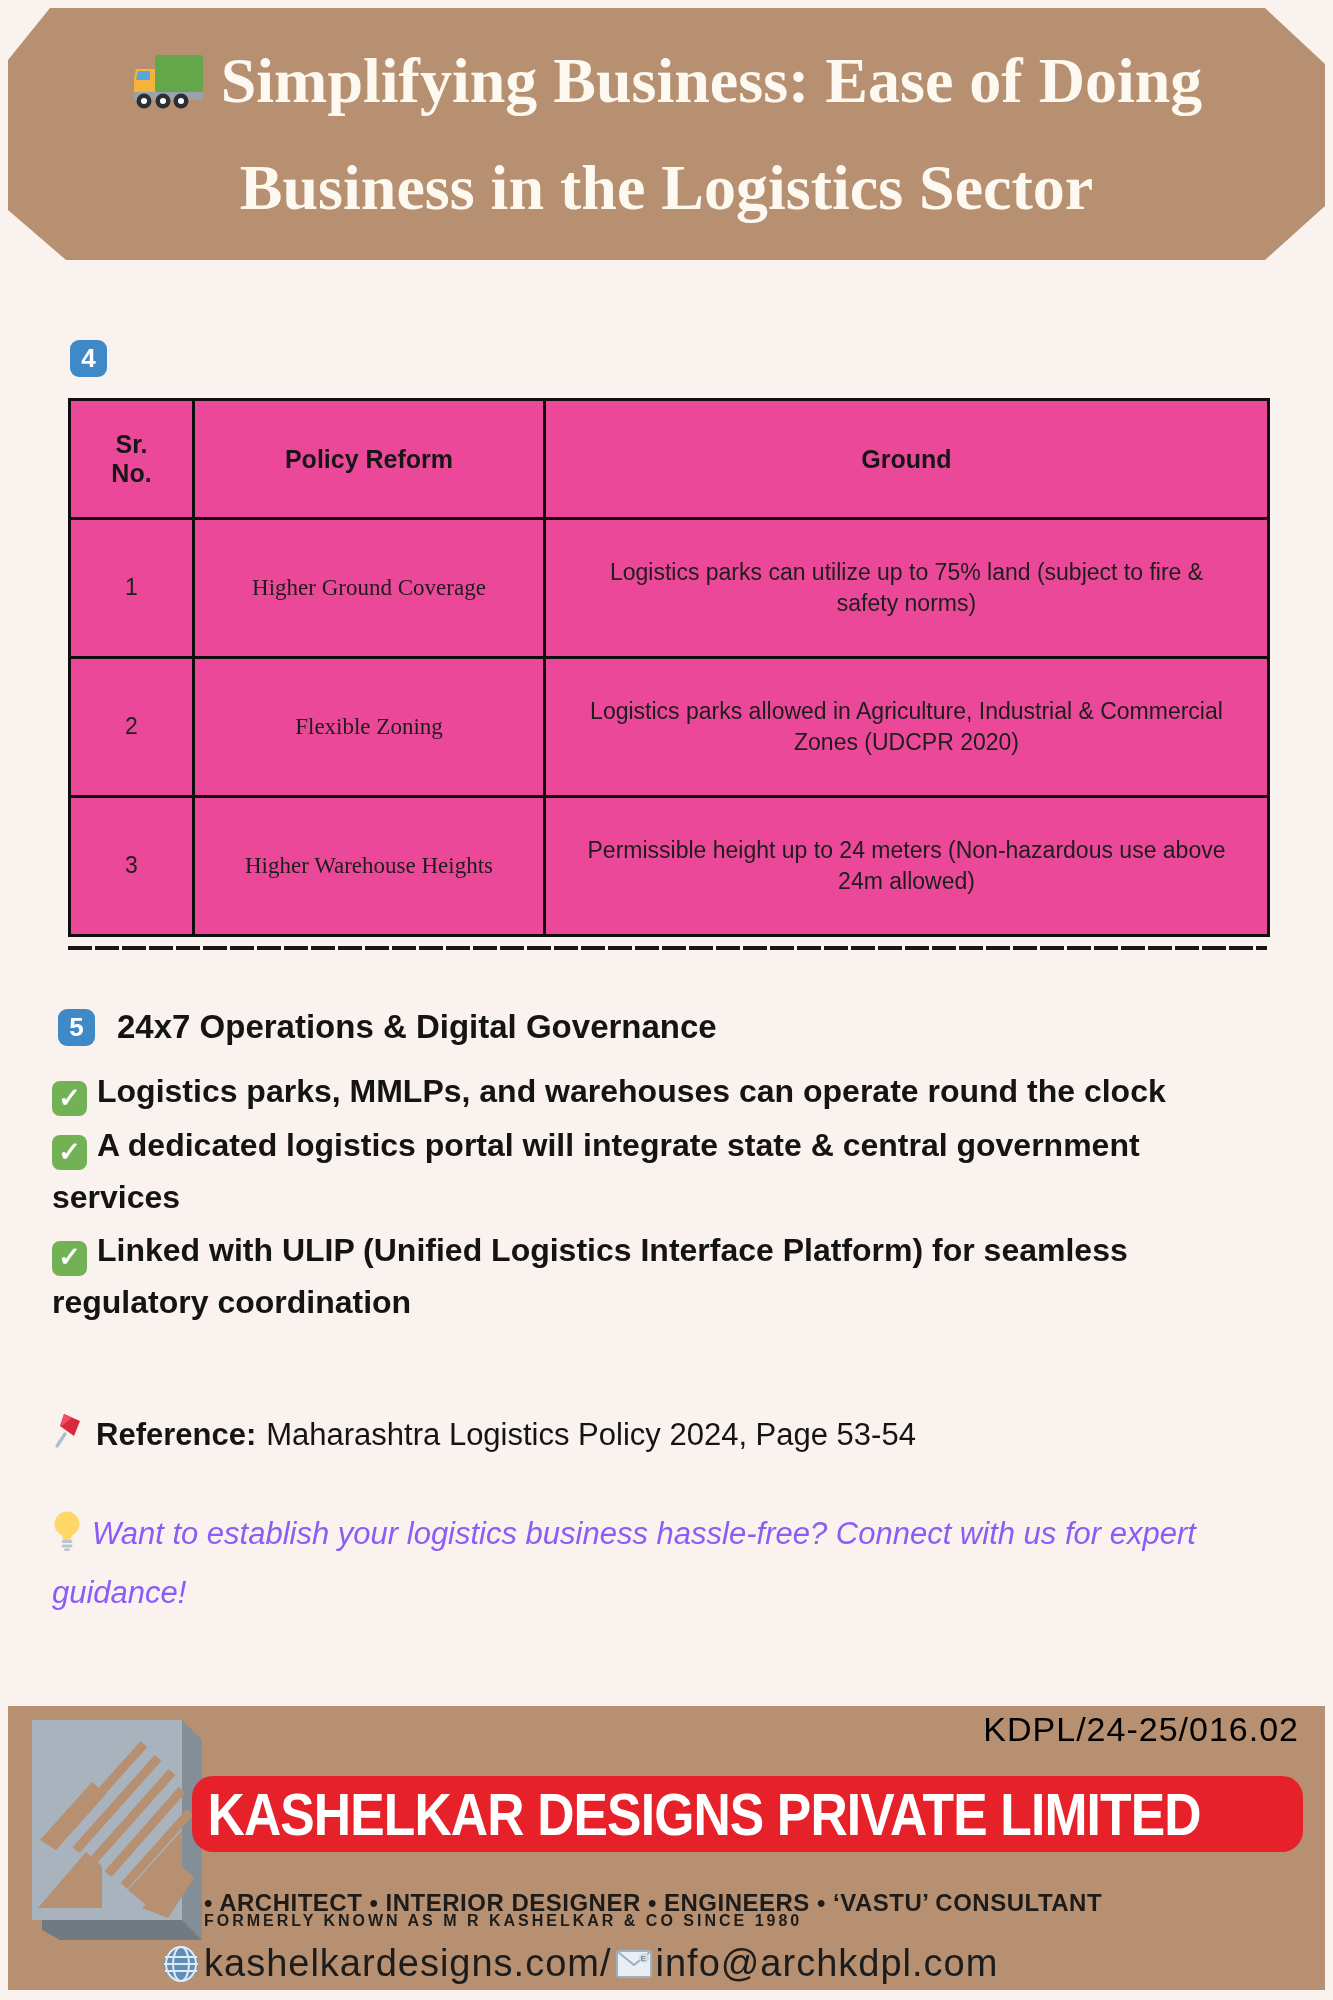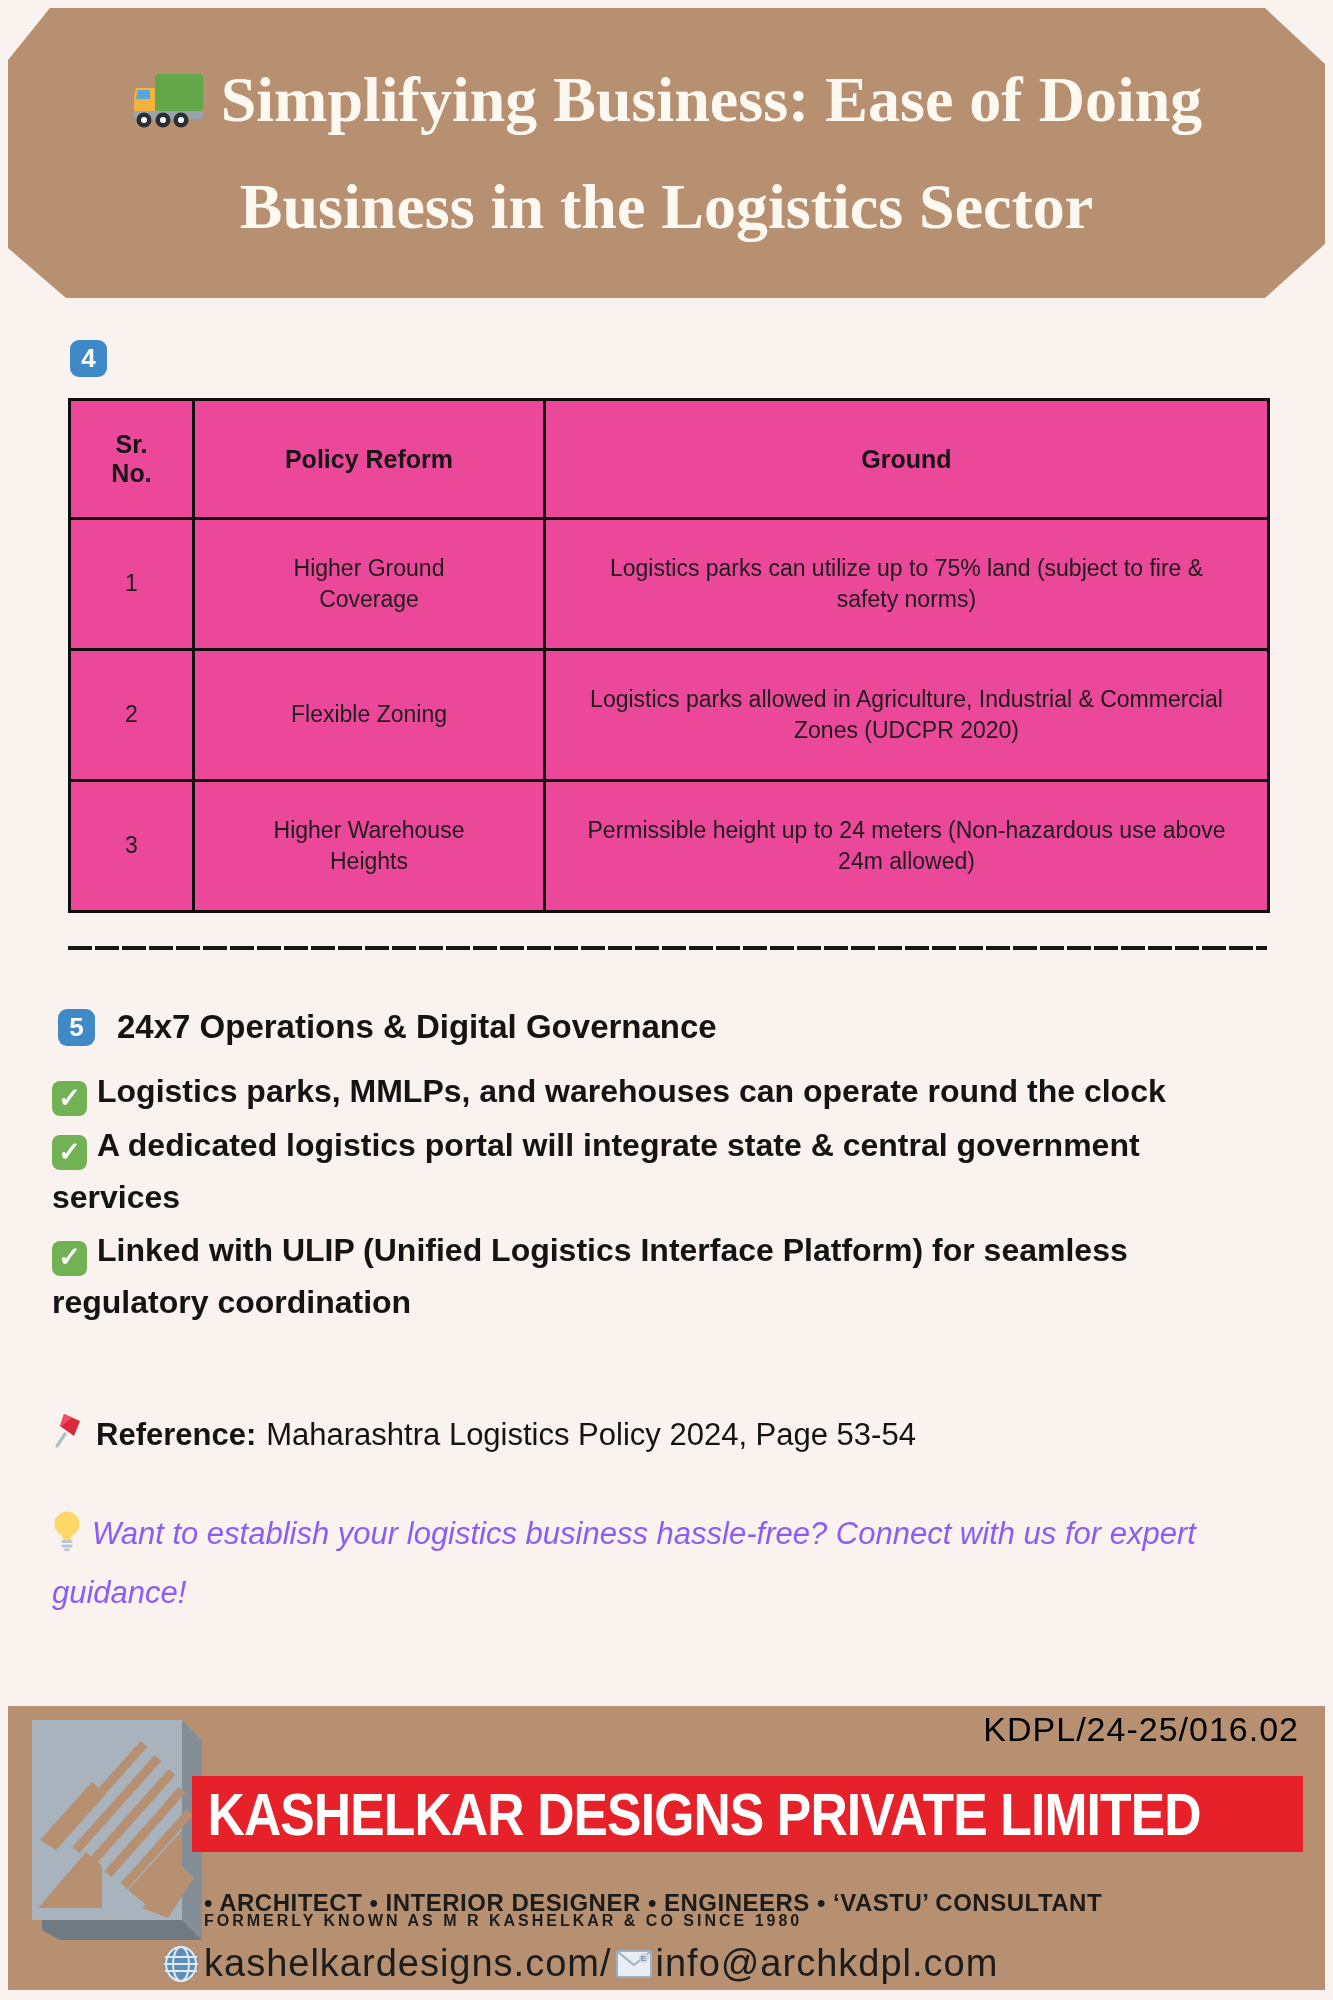--- a/index.html
+++ b/index.html
@@ -5,21 +5,21 @@
   html,body{margin:0;padding:0;}
   body{
     width:1333px;height:2000px;position:relative;
     background:#faf2ef;
     font-family:"Liberation Sans", sans-serif;
     color:#161616;
     overflow:hidden;
   }
   
   .banner{
-    position:absolute;top:8px;left:8px;right:8px;height:290px;
+    position:absolute;top:8px;left:8px;right:8px;height:252px;
     background:#b69070;
     clip-path:polygon(42px 0, calc(100% - 60px) 0, 100% 56px, 100% calc(100% - 54px),
                       calc(100% - 60px) 100%, 58px 100%, 0 calc(100% - 50px), 0 52px);
     display:flex;align-items:center;justify-content:center;
   }
   .banner-title{
     font-family:"Liberation Serif", serif;
     font-weight:700;font-size:64px;line-height:1.55;
     color:#fdf8f0;text-align:center;margin:0;padding:0 60px;
   }
@@ -43,21 +43,21 @@
     background:#ec4899;
   }
   .norms-table th,.norms-table td{
     border:3px solid #0f0f0f;text-align:center;vertical-align:middle;
   }
   .norms-table th{font-size:25px;font-weight:700;height:114px;white-space:pre-line;}
   .norms-table td{font-size:23px;font-weight:400;height:112px;color:#1d1d1d;line-height:1.35;}
   .col-no{width:124px;}
   .col-reform{width:351px;}
   .col-details{width:724px;}
-  .norms-table td.cell-reform{padding:0 48px;}
+  .norms-table td.cell-reform{padding:12px 48px;font-family:Liberation Serif, serif;}
   .norms-table td.cell-details{padding:8px 34px;}
   
   .divider{
     position:absolute;top:946px;left:68px;width:1199px;height:4px;
     background:repeating-linear-gradient(90deg,#161616 0 24px,rgba(0,0,0,0) 24px 27px);
   }
   
   .checklist{position:absolute;top:1066px;left:52px;width:1190px;}
   .check-item{
     font-size:32px;font-weight:700;line-height:1.62;color:#141414;margin:0 0 2px 0;
@@ -82,21 +82,21 @@
     position:absolute;left:8px;right:8px;bottom:10px;height:284px;
     background:#b69070;
   }
   .doc-ref{
     position:absolute;top:4px;right:26px;
     font-size:34px;color:#000000;font-weight:400;letter-spacing:1px;
   }
   .logo{position:absolute;left:24px;top:14px;}
   .red-band{
     position:absolute;left:184px;right:22px;top:70px;height:76px;
-    background:#e62129;display:flex;align-items:center;overflow:hidden;
+    background:#e62129;display:flex;align-items:center;overflow:hidden;border-radius:21px;
   }
   .red-band span{
     display:inline-block;color:#ffffff;font-weight:700;font-size:60px;
     letter-spacing:-1px;transform:scaleX(0.86);transform-origin:left center;
     padding-left:18px;white-space:nowrap;
   }
   .tagline{
     position:absolute;left:196px;top:183px;
     font-size:24px;font-weight:700;color:#1d1c1a;letter-spacing:0.5px;
   }

